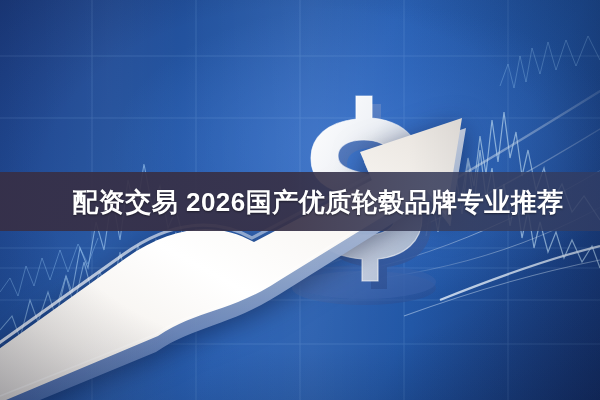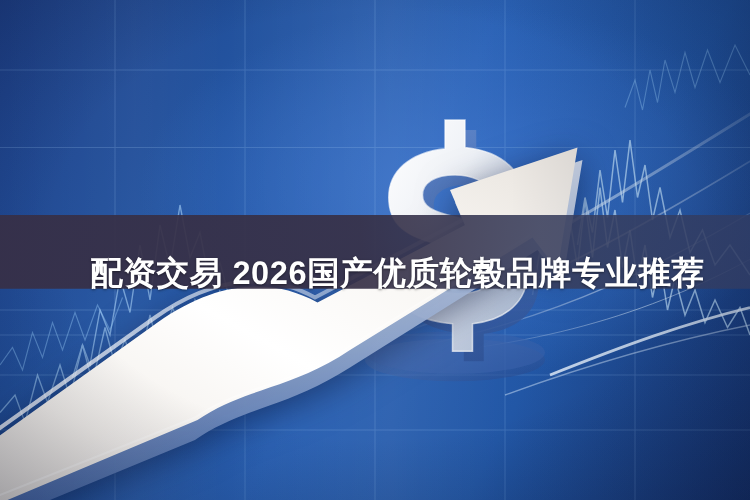--- a/index.html
+++ b/index.html
@@ -57,21 +57,21 @@
     filter:drop-shadow(0 6px 14px rgba(5,18,55,0.55));
   }
   
   .title-band {
     position:absolute; left:0; top:172px; width:600px; height:59px;
     background:linear-gradient(90deg,
        rgba(55,47,70,0.93) 0%,
        rgba(55,48,70,0.92) 48%,
        rgba(57,62,92,0.88) 72%,
        rgba(48,60,100,0.86) 100%);
-    display:flex; align-items:flex-end; justify-content:center;padding-left:36px;
+    display:flex; align-items:center; justify-content:center;padding-left:36px;
   }
   .title-band .title {
     color:#ffffff;
     font-size:26px;
     font-weight:bold;
     letter-spacing:0.5px;
     white-space:nowrap;
     text-shadow:0 1px 2px rgba(0,0,0,0.45);
     line-height:1;
   }

